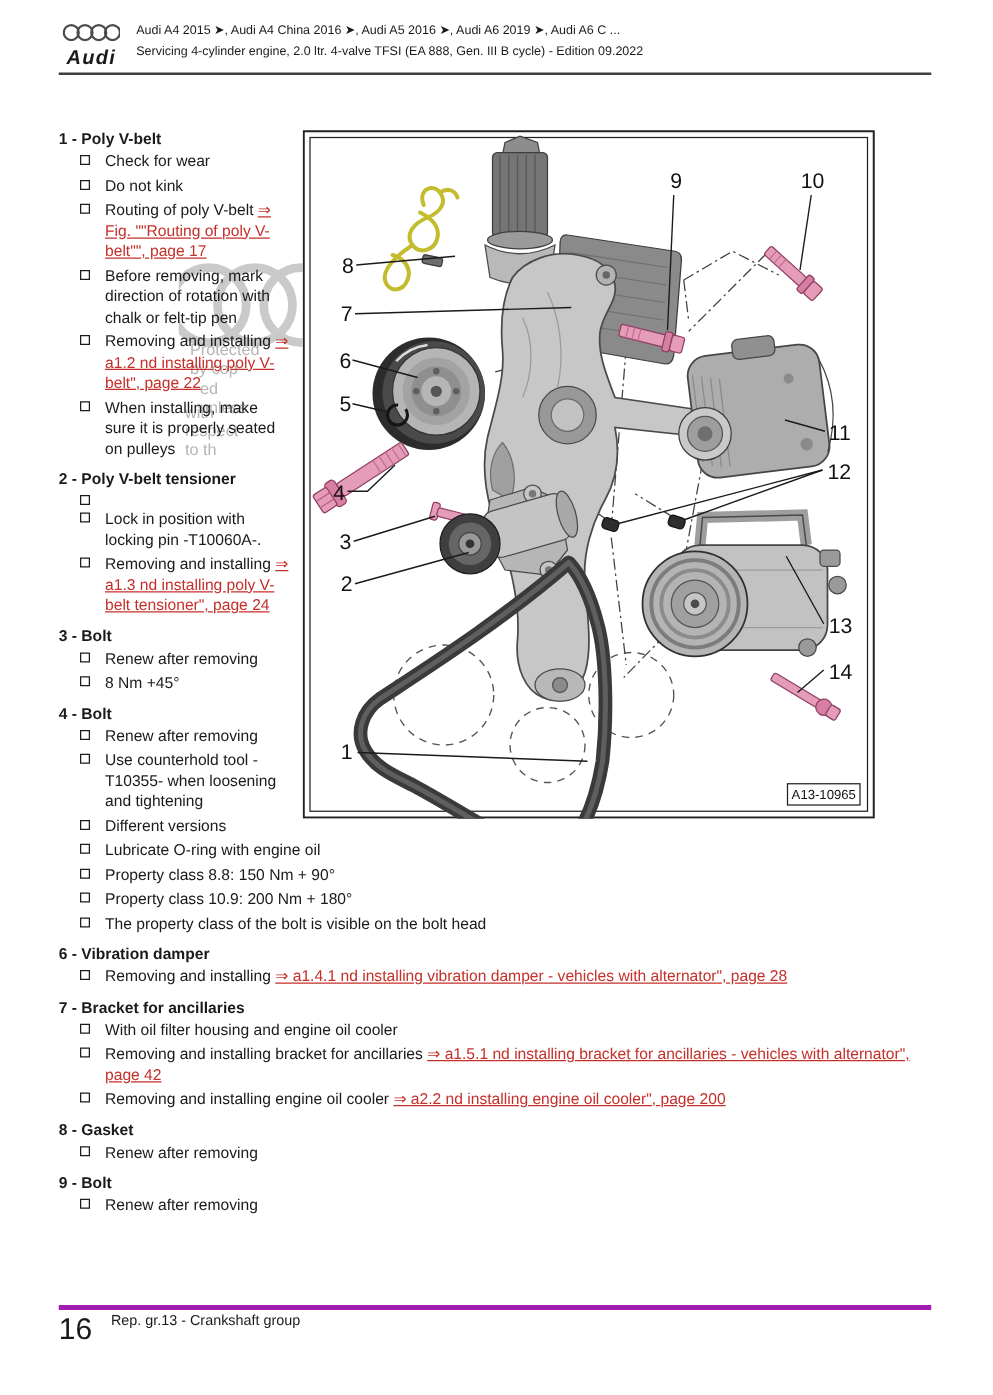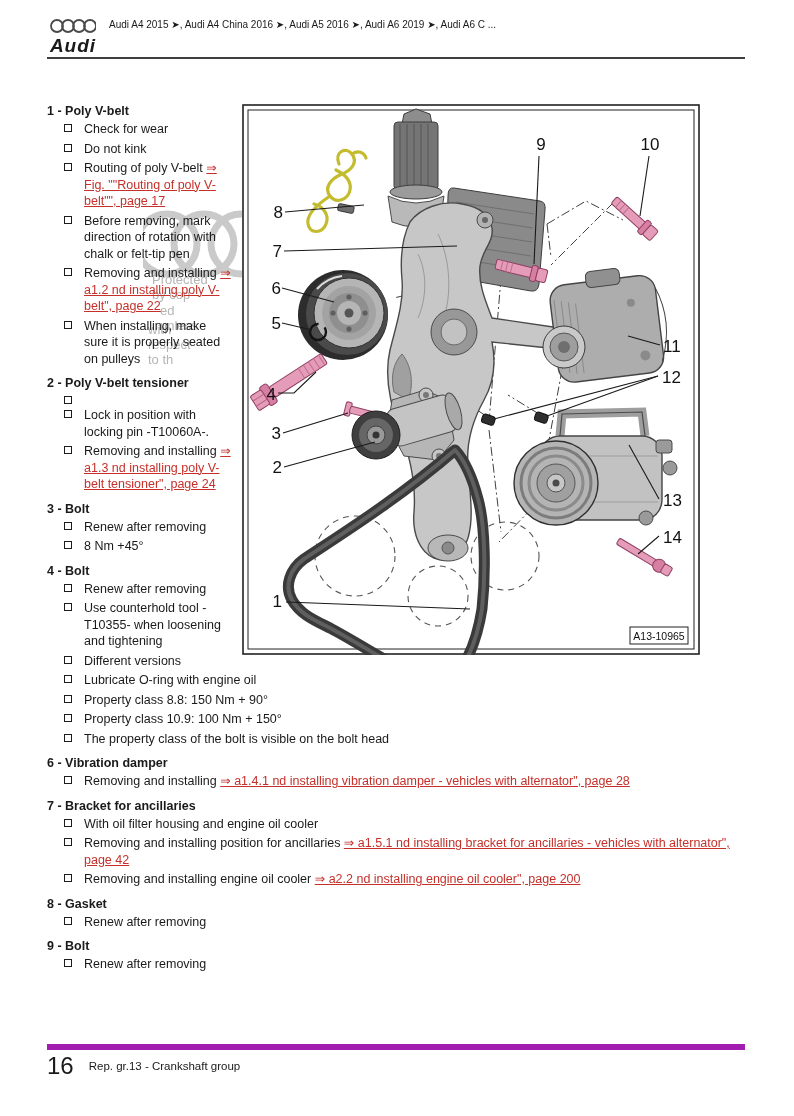--- a/index.html
+++ b/index.html
@@ -10,21 +10,21 @@
     --ink:#1a1a1a;
   }
   *{box-sizing:border-box}
   html,body{margin:0;padding:0;background:#fff}
   .page{position:relative;width:794px;height:1116px;background:#fff;overflow:hidden;
         font-family:"Liberation Sans",sans-serif;color:var(--ink)}
   
   .header{position:absolute;left:47px;right:49px;top:16px;z-index:2}
   .header-row{display:flex;gap:10px;align-items:flex-start}
   .logo{width:52px;flex:0 0 auto;text-align:center}
-  .logo-text{font-weight:bold;font-style:italic;font-size:19px;letter-spacing:1px;line-height:12px}
+  .logo-text{font-weight:bold;font-style:italic;font-size:16px;letter-spacing:1px;line-height:12px}
   .titles{font-size:10px;line-height:16.5px;padding-top:1px}
   .header-rule{border-top:2px solid #3f3f3f;margin-top:5px}
   
   .watermark{position:absolute;z-index:0;color:#b5b5b5;font-size:13px}
   .wm-rings{position:absolute;left:143px;top:208px}
   .wm-line1{position:absolute;left:152px;top:272px}
   .wm-line2{position:absolute;left:160px;top:303px}
   .wm-line3{position:absolute;left:148px;top:322px}
   
   .main{position:absolute;left:47px;right:49px;top:104px;z-index:1}
@@ -32,22 +32,22 @@
                position:relative;z-index:1;background:#fff}
   .diagram-box svg{display:block}
   .section-heading{font-weight:bold;font-size:12.5px;margin:9px 0 3px}
   .section:first-child .section-heading{margin-top:0}
   .item{display:flex;margin:0 0 3px;padding-left:17px}
   .checkbox{flex:0 0 auto;width:8px;height:8px;border:1.6px solid #1c1c1c;margin:3px 12px 0 0}
   .item-text{font-size:12.5px;line-height:16.5px}
   a.link{color:var(--link-red);text-decoration:underline;cursor:pointer}
   
   .footer{position:absolute;left:47px;right:49px;top:1044px;z-index:2;
-          border-top:6px solid #a21caf;padding-top:3px;
-          display:flex;align-items:center;gap:15px}
+          border-top:4px solid #a21caf;padding-top:3px;
+          display:flex;align-items:flex-start;gap:15px}
   .page-num{font-size:24px;line-height:26px}
   .footer-ref{font-size:11.5px}
   
   svg .pk{fill:var(--bolt-pink);stroke:#8f3f63;stroke-width:1}
   svg .pkd{fill:var(--bolt-pink-dk);stroke:#8f3f63;stroke-width:1}
   svg .clipwire{stroke:var(--clip-yellow);fill:none;stroke-width:3.2;stroke-linecap:round}
   svg .leader{stroke:#1a1a1a;stroke-width:1.1;fill:none}
   svg .dashdot{stroke:#3f3f3f;stroke-width:1;fill:none;stroke-dasharray:9 3 2 3}
   svg .ghost{stroke:#555;stroke-width:1.1;fill:none;stroke-dasharray:6 5}
   svg .callout{font-family:"Liberation Sans",sans-serif;font-size:17px;fill:#111}
@@ -80,20 +80,21 @@
             <circle cx="7" cy="10" r="6"></circle>
               <circle cx="18" cy="10" r="6"></circle>
             <circle cx="29" cy="10" r="6"></circle>
               <circle cx="40" cy="10" r="6"></circle>
           </g>
         </svg>
         <div class="logo-text">Audi</div>
       </div>
       <div class="titles">
         <div>Audi A4 2015 ➤, Audi A4 China 2016 ➤, Audi A5 2016 ➤, Audi A6 2019 ➤, Audi A6 C ...</div>
+        <div>Servicing 4-cylinder engine, 2.0 ltr. 4-valve TFSI (EA 888, Gen. III B cycle) - Edition 09.2022</div>
       </div>
     </div>
     <div class="header-rule"></div>
   </div>
 
   <div class="main">
 
     <div class="diagram-box">
       <svg width="458" height="551" viewBox="0 0 458 551">
         <rect x="1" y="1" width="456" height="549" fill="#fff" stroke="#222" stroke-width="1.6"></rect>
@@ -396,21 +397,21 @@
     <span class="item-text"><span class="t">Lubricate O-ring with engine oil</span></span>
   </div>
 
   <div class="item">
     <span class="checkbox"></span>
     <span class="item-text"><span class="t">Property class 8.8: 150 Nm + 90°</span></span>
   </div>
 
   <div class="item">
     <span class="checkbox"></span>
-    <span class="item-text"><span class="t">Property class 10.9: 100 Nm + 150°</span></span>
+    <span class="item-text"><span class="t">Property class 10.9: 200 Nm + 180°</span></span>
   </div>
 
   <div class="item">
     <span class="checkbox"></span>
     <span class="item-text"><span class="t">The property class of the bolt is visible on the bolt head</span></span>
   </div>
 </div>
   </div>
 
 
@@ -428,21 +429,21 @@
   <div class="section">
     <div class="section-heading">7 - Bracket for ancillaries</div>
     <div class="section-items">
   <div class="item">
     <span class="checkbox"></span>
     <span class="item-text"><span class="t">With oil filter housing and engine oil cooler</span></span>
   </div>
 
   <div class="item">
     <span class="checkbox"></span>
-    <span class="item-text"><span class="t">Removing and installing position for ancillaries </span><a class="link">⇒ a1.5.1 nd installing bracket for ancillaries - vehicles with alternator", page 42</a></span>
+    <span class="item-text"><span class="t">Removing and installing bracket for ancillaries </span><a class="link">⇒ a1.5.1 nd installing bracket for ancillaries - vehicles with alternator", page 42</a></span>
   </div>
 
   <div class="item">
     <span class="checkbox"></span>
     <span class="item-text"><span class="t">Removing and installing engine oil cooler </span><a class="link">⇒ a2.2 nd installing engine oil cooler", page 200</a></span>
   </div>
 </div>
   </div>
 
   <div class="section">

